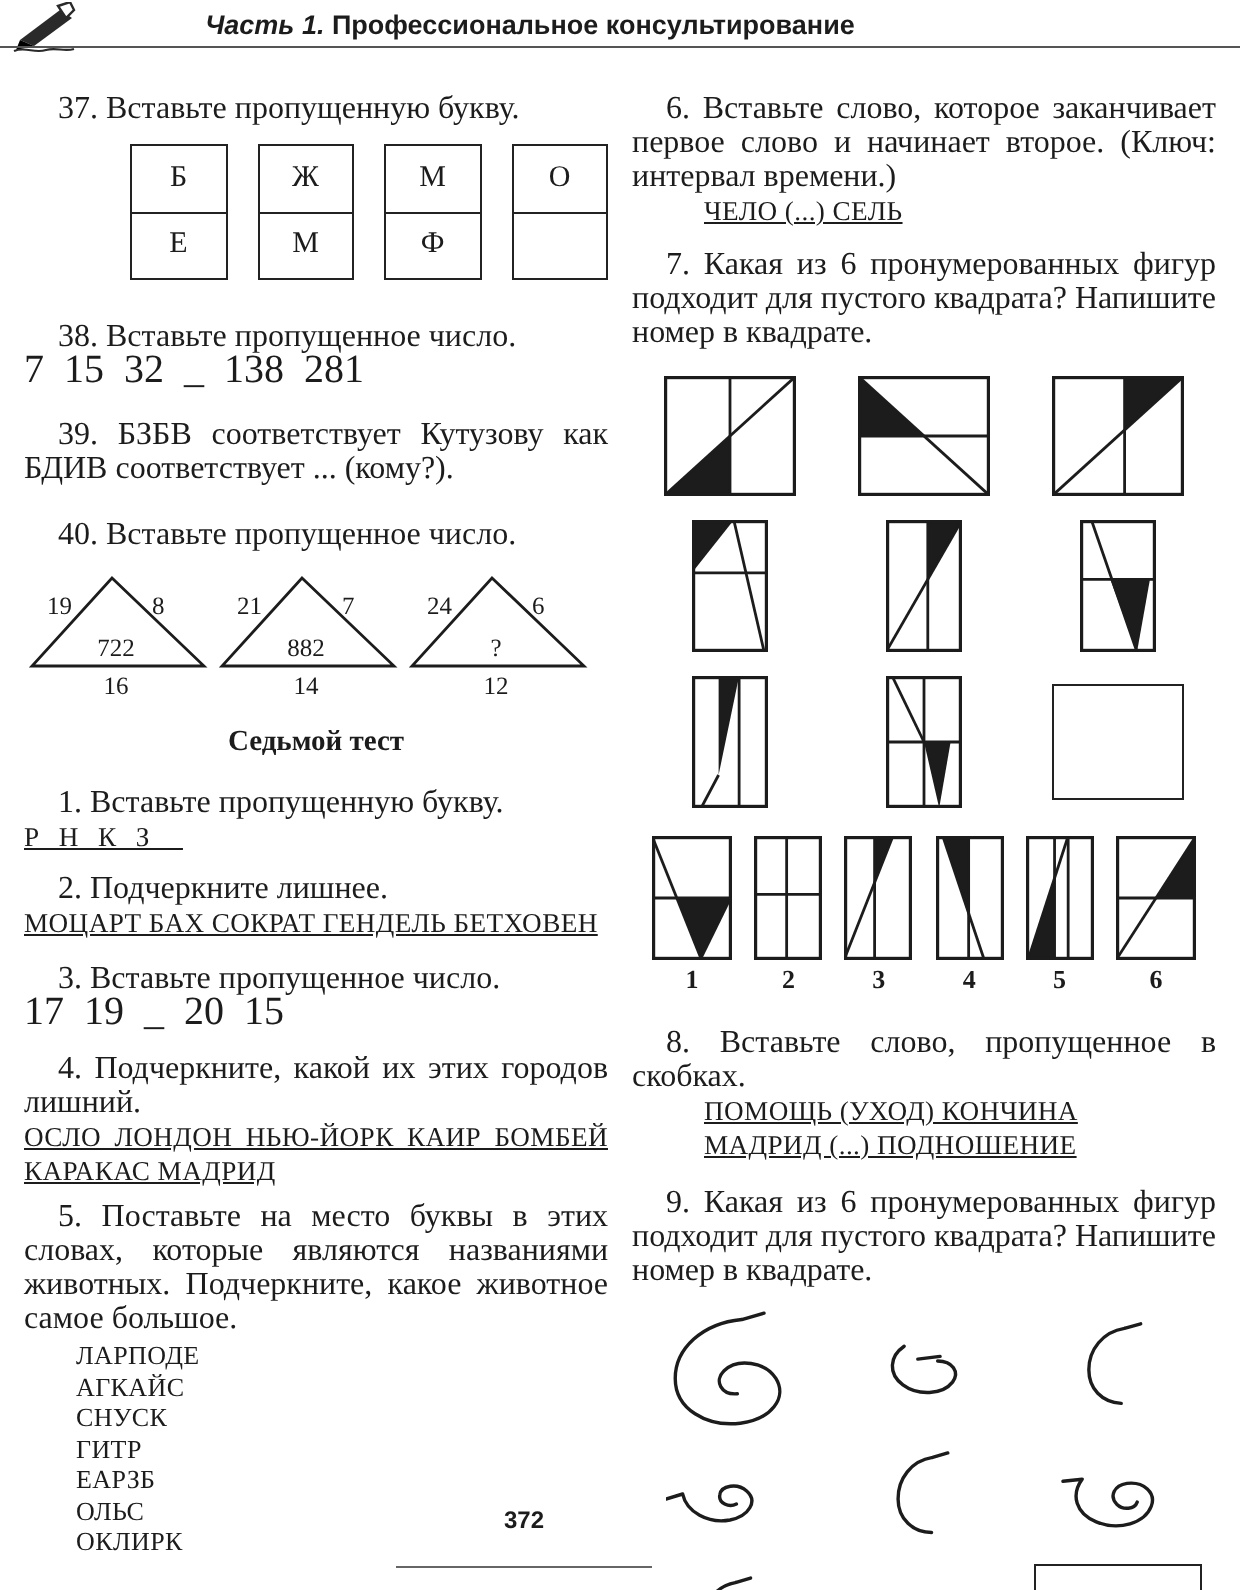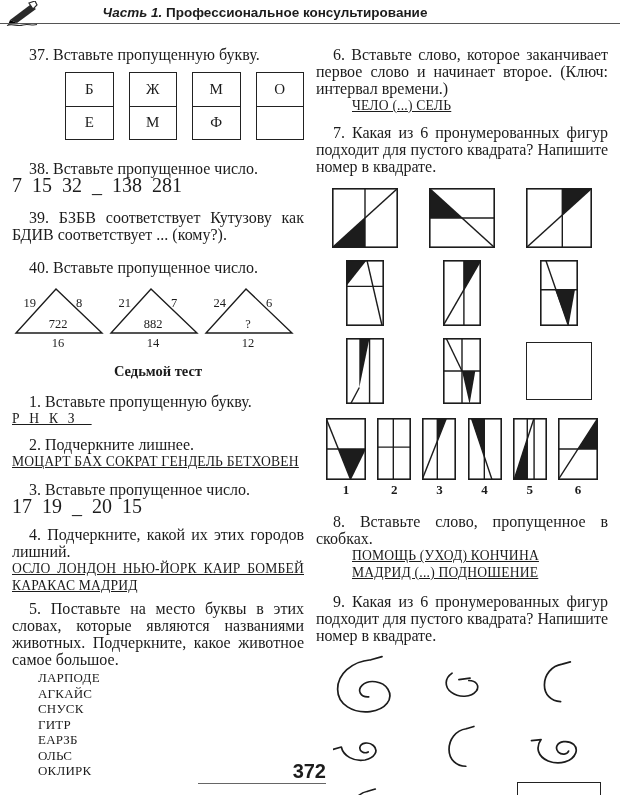--- a/index.html
+++ b/index.html
@@ -28,23 +28,23 @@
   .word-list{margin-top:2px;padding-left:26px;}
   .word-list div{font-size:13px;line-height:15.5px;letter-spacing:.2px;}
   .fig-grid{display:grid;grid-template-columns:repeat(3,97px);row-gap:12px;margin-top:13px;
        justify-items:center;align-items:center;}
   .empty-box{border:1.6px solid #222;background:#fff;}
   .ans-row{display:flex;justify-content:space-between;margin:14px 10px 0 10px;}
   .ans-item{display:flex;flex-direction:column;align-items:center;}
   .ans-item .num{font-weight:bold;font-size:13px;margin-top:3px;line-height:14px;}
   .spiral-grid{display:grid;grid-template-columns:repeat(3,97px);row-gap:4px;margin-top:10px;
        justify-items:center;align-items:center;}
-  .footer{position:absolute;left:198px;bottom:11px;width:128px;text-align:right;
-       border-bottom:1.1px solid #666;padding-bottom:0;
-       font-family:"Liberation Sans","DejaVu Sans",sans-serif;font-weight:bold;font-size:20px;}
+  .footer{position:absolute;left:198px;bottom:11px;width:128px;text-align:center;
+       border-bottom:1.1px solid #666;padding-bottom:16px;
+       font-family:"Liberation Sans","DejaVu Sans",sans-serif;font-weight:bold;font-size:12px;}
   svg{display:block;}
 </style>
 </head>
 <body>
 
 <div class="page">
 
   <svg class="corner-icon" viewBox="0 0 42 26">
     <path d="M7,19 L27,4 L33,8 L14,22 Z" fill="#2a2a2a"></path>
     <path d="M7,19 L14,22 L5,24 Z" fill="#000"></path>

